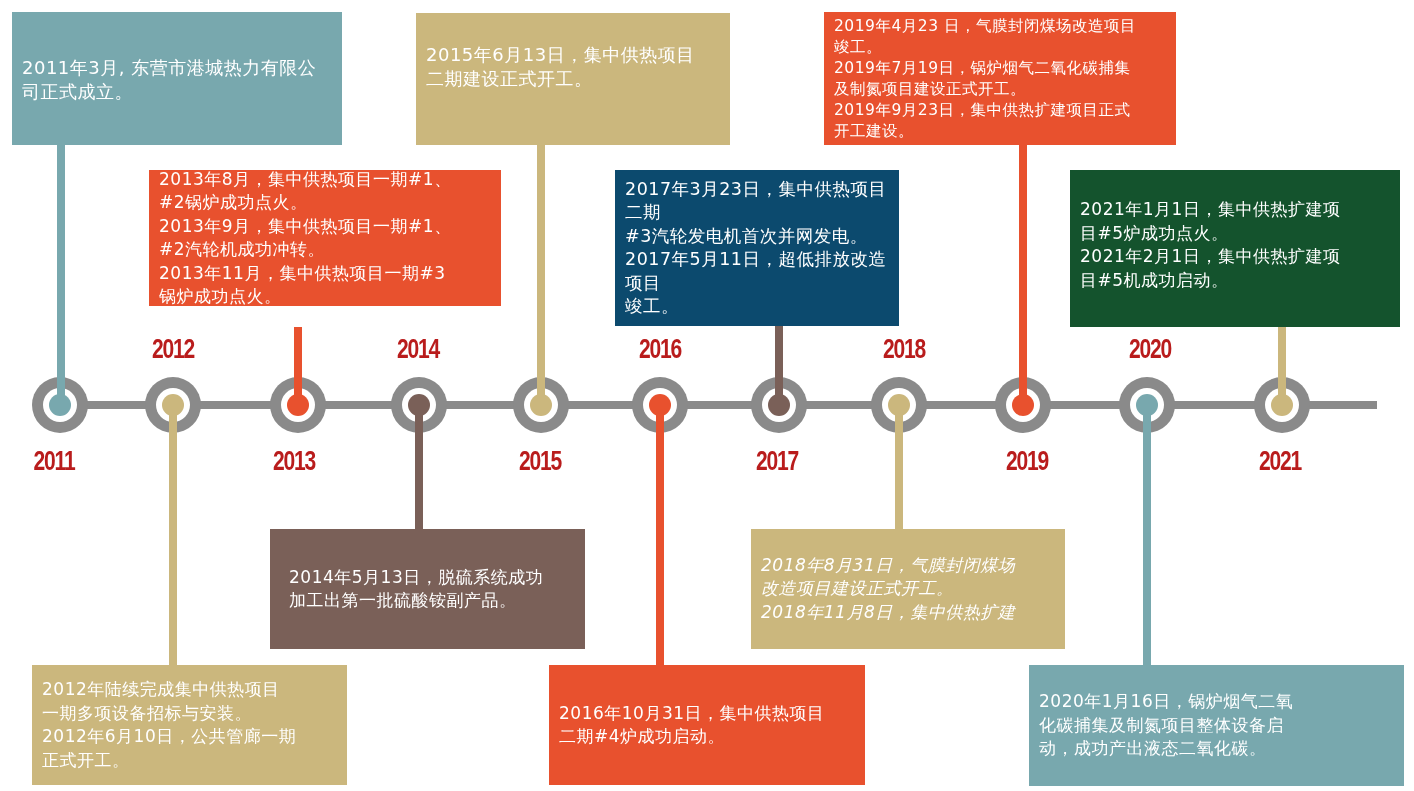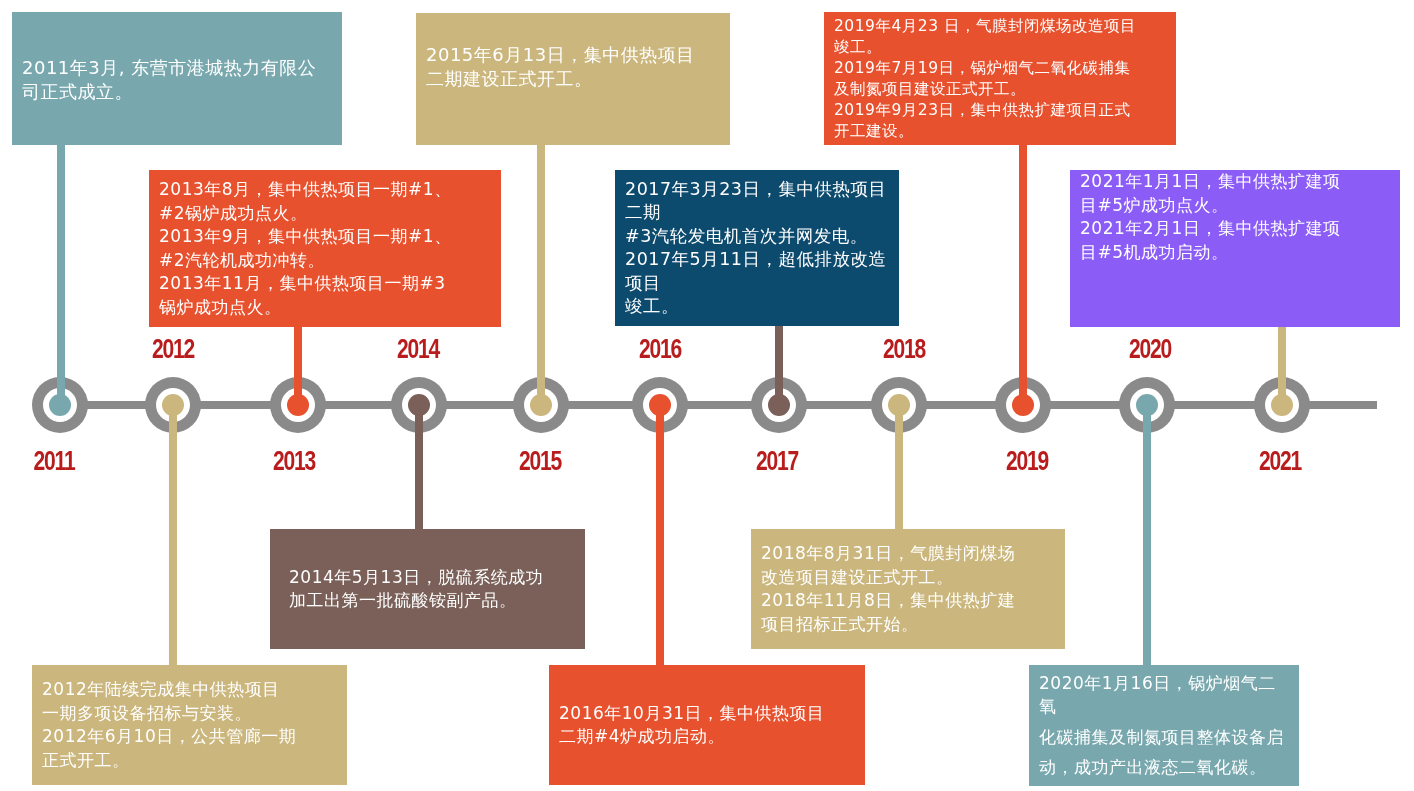--- a/index.html
+++ b/index.html
@@ -25,21 +25,21 @@
 
 <div class="axis"></div>
 
 <div class="stem" style="left:57px;top:145px;height:260px;background:#78a8ae;"></div>
 <div class="box" style="left:12px;top:12px;width:330px;height:133px;background:#78a8ae;justify-content:flex-start;padding-top:44px;font-size:18px;">
   <span class="line">2011年3月, 东营市港城热力有限公</span>
   <span class="line">司正式成立。</span>
 </div>
 
 <div class="stem" style="left:294px;top:327px;height:78px;background:#e8512e;"></div>
-<div class="box" style="left:149px;top:170px;width:352px;height:157px;background:#e8512e;">
+<div class="box" style="left:149px;top:170px;width:352px;height:136px;background:#e8512e;">
   <span class="line">2013年8月，集中供热项目一期#1、</span>
   <span class="line">#2锅炉成功点火。</span>
   <span class="line">2013年9月，集中供热项目一期#1、</span>
   <span class="line">#2汽轮机成功冲转。</span>
   <span class="line">2013年11月，集中供热项目一期#3</span>
   <span class="line">锅炉成功点火。</span>
 </div>
 
 <div class="stem" style="left:537px;top:145px;height:260px;background:#cbb77d;"></div>
 <div class="box" style="left:416px;top:13px;width:314px;height:132px;background:#cbb77d;justify-content:flex-start;padding-top:30px;font-size:18px;">
@@ -59,21 +59,21 @@
 <div class="box" style="left:824px;top:12px;width:352px;height:133px;background:#e8512e;font-size:15.5px;line-height:21px;">
   <span class="line">2019年4月23 日，气膜封闭煤场改造项目</span>
   <span class="line">竣工。</span>
   <span class="line">2019年7月19日，锅炉烟气二氧化碳捕集</span>
   <span class="line">及制氮项目建设正式开工。</span>
   <span class="line">2019年9月23日，集中供热扩建项目正式</span>
   <span class="line">开工建设。</span>
 </div>
 
 <div class="stem" style="left:1278px;top:327px;height:78px;background:#cbb77d;"></div>
-<div class="box" style="left:1070px;top:170px;width:330px;height:157px;background:#8b5cf6;justify-content:flex-start;">
+<div class="box" style="left:1070px;top:170px;width:330px;height:157px;background:#14532d;justify-content:flex-start;padding-top:28px;">
   <span class="line">2021年1月1日，集中供热扩建项</span>
   <span class="line">目#5炉成功点火。</span>
   <span class="line">2021年2月1日，集中供热扩建项</span>
   <span class="line">目#5机成功启动。</span>
 </div>
 
 <div class="stem" style="left:169px;top:405px;height:260px;background:#cbb77d;"></div>
 <div class="box" style="left:32px;top:665px;width:315px;height:120px;background:#cbb77d;">
   <span class="line">2012年陆续完成集中供热项目</span>
   <span class="line">一期多项设备招标与安装。</span>
@@ -87,29 +87,28 @@
   <span class="line">加工出第一批硫酸铵副产品。</span>
 </div>
 
 <div class="stem" style="left:656px;top:405px;height:260px;background:#e8512e;"></div>
 <div class="box" style="left:549px;top:665px;width:316px;height:120px;background:#e8512e;">
   <span class="line">2016年10月31日，集中供热项目</span>
   <span class="line">二期#4炉成功启动。</span>
 </div>
 
 <div class="stem" style="left:895px;top:405px;height:124px;background:#cbb77d;"></div>
-<div class="box" style="left:751px;top:529px;width:314px;height:120px;background:#cbb77d;">
+<div class="box" style="left:751px;top:529px;width:314px;height:120px;background:#cbb77d;font-style:italic;">
   <span class="line">2018年8月31日，气膜封闭煤场</span>
   <span class="line">改造项目建设正式开工。</span>
   <span class="line">2018年11月8日，集中供热扩建</span>
-  <span class="line">项目招标正式开始。</span>
 </div>
 
 <div class="stem" style="left:1143px;top:405px;height:260px;background:#78a8ae;"></div>
-<div class="box" style="left:1029px;top:665px;width:270px;height:121px;background:#78a8ae;gap:7px;">
+<div class="box" style="left:1029px;top:665px;width:375px;height:121px;background:#78a8ae;">
   <span class="line">2020年1月16日，锅炉烟气二氧</span>
   <span class="line">化碳捕集及制氮项目整体设备启</span>
   <span class="line">动，成功产出液态二氧化碳。</span>
 </div>
 
 <div class="node" style="left:60px;">
     <div class="gap"></div>
     <div class="dot" style="background:#78a8ae;"></div>
   </div>
 <div class="node" style="left:173px;">

